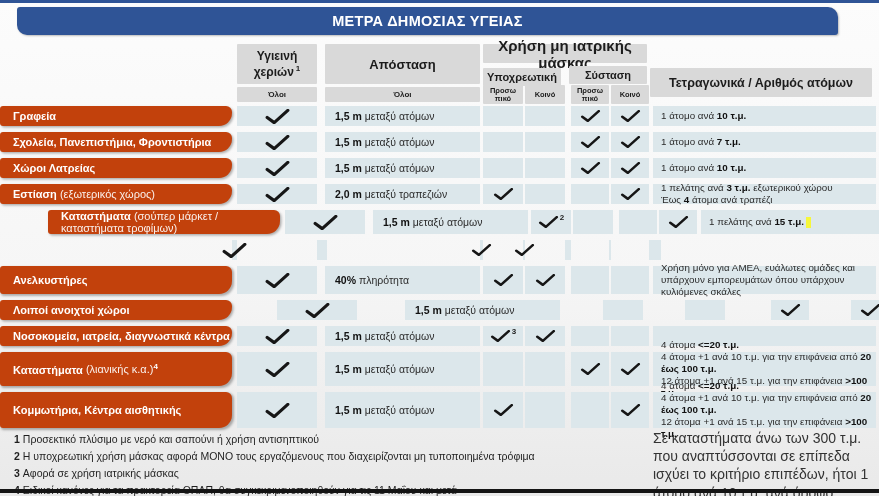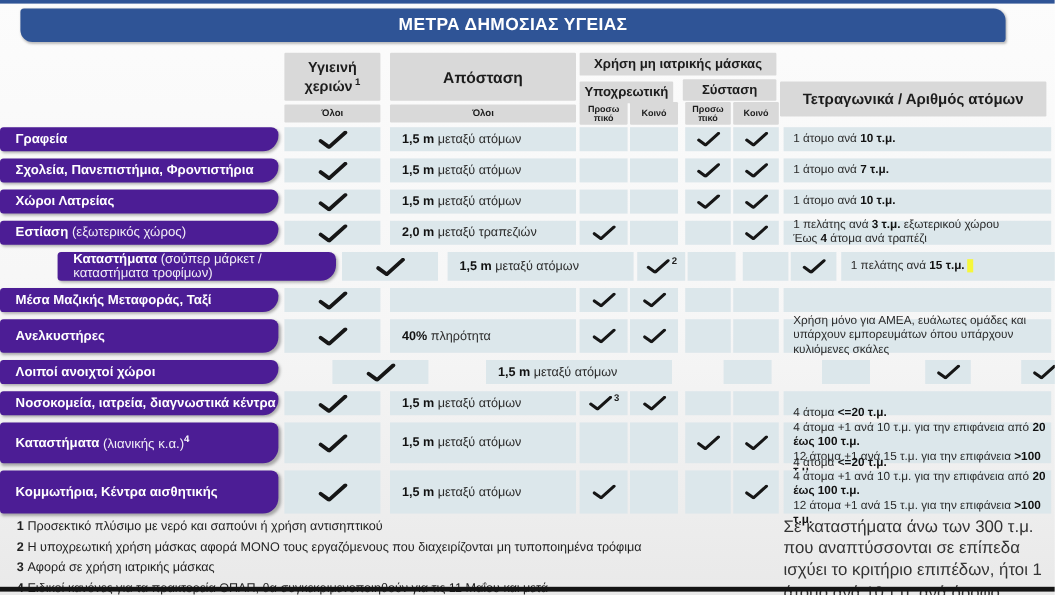--- a/index.html
+++ b/index.html
@@ -17,21 +17,21 @@
     color:#fff;font-weight:bold;font-size:14.5px;letter-spacing:.3px;
     box-shadow:1px 1px 2px rgba(0,0,0,.25);
   }
   .hbox{
     position:absolute;background:#D9D9D9;color:#1c1c1c;font-weight:bold;
     display:flex;align-items:center;justify-content:center;text-align:center;
     border-radius:1px;
   }
   .hand-h{left:237px;top:44px;width:80px;height:40px;font-size:12px;line-height:1.2;}
   .dist-h{left:325px;top:44px;width:155px;height:40px;font-size:13px;}
-  .mask-h{left:483px;top:44px;width:164px;height:19px;font-size:11px;}
+  .mask-h{left:483px;top:44px;width:164px;height:19px;font-size:15px;}
   .mand-h{left:483px;top:68px;width:78px;height:18px;font-size:11px;}
   .rec-h{left:569px;top:66px;width:78px;height:18px;font-size:11px;}
   .right-h{left:650px;top:68px;width:222px;height:29px;font-size:12.5px;}
   .oloi1{left:237px;top:87px;width:80px;height:15px;font-size:8px;}
   .oloi2{left:325px;top:87px;width:155px;height:15px;font-size:8px;}
   .ss{font-size:7.5px;line-height:1.05;height:19px;top:85px;}
   .ss-ms{left:483px;width:40px;}
   .ss-mp{left:525px;width:40px;}
   .ss-rs{left:571px;width:38px;}
   .ss-rp{left:611px;width:38px;}
@@ -40,21 +40,21 @@
   .tbody{position:absolute;left:0;top:106px;width:879px;}
   .trow{
     display:grid;margin-bottom:6px;
     grid-template-columns:232px 5px 80px 8px 155px 3px 40px 2px 40px 6px 38px 2px 38px 4px 223px;
   }
   .cell{min-height:100%;}
   .c{background:#DCE7EB;display:flex;align-items:center;justify-content:center;}
   .dist{justify-content:flex-start;padding-left:10px;font-size:10.5px;box-sizing:border-box;color:#2b2b2b;}
   .dist b{color:#111;}
   .label{
-    background:#4c1d95;color:#fff;border-radius:3px 6px 13px 3px;
+    background:#c2410c;color:#fff;border-radius:3px 6px 13px 3px;
     display:flex;align-items:center;padding-left:13px;box-sizing:border-box;
     font-size:11px;line-height:1.12;box-shadow:1.5px 1.5px 2.5px rgba(0,0,0,.3);
   }
   .label .lsub{font-weight:normal;opacity:.92;}
   .label sup{font-size:8px;font-weight:bold;}
   .right{
     background:#DCE7EB;display:flex;flex-direction:column;justify-content:center;
     padding-left:8px;padding-right:4px;box-sizing:border-box;
     font-size:9.8px;line-height:1.22;color:#2b2b2b;
   }
@@ -303,23 +303,20 @@
             <path d="M2 9 L9.5 14.5 L24 1.5"></path>
           </svg>
         </span>
       </div>
       <div class="sp"></div>
       <div class="cell right">
         <div class="rl"><span>1 πελάτης ανά </span><b>15 τ.μ.</b><span class="hl"></span></div>
       </div>
     </div>
     <div class="trow" style="height: 20px;">
-      <div class="cell label">
-        <span><b>Μέσα Μαζικής Μεταφοράς, Ταξί</b></span>
-      </div>
       <div class="sp"></div>
       <div class="cell c">
         <span class="chkwrap">
           <svg class="chk" viewBox="0 0 26 16">
             <path d="M2 9 L9.5 14.5 L24 1.5"></path>
           </svg>
         </span>
       </div>
       <div class="sp"></div>
       <div class="cell c dist"></div>

